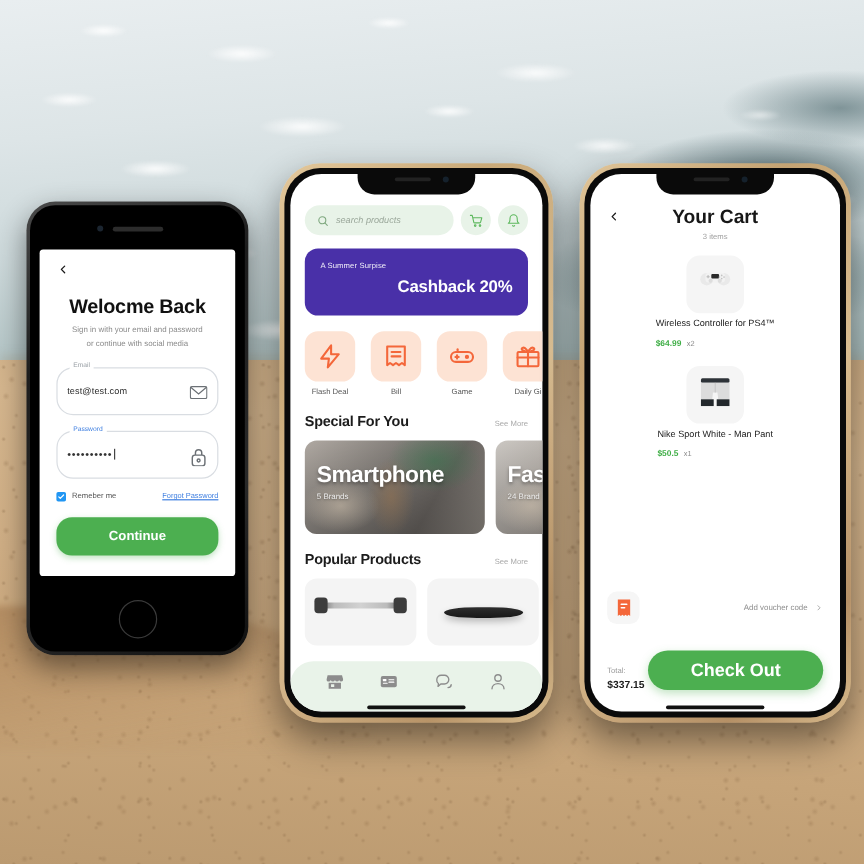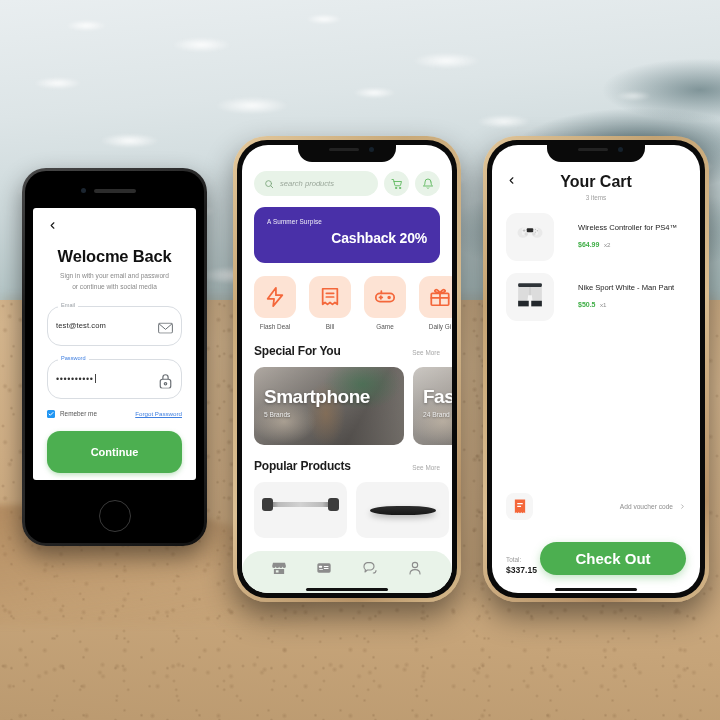--- a/index.html
+++ b/index.html
@@ -146,21 +146,21 @@
   .row-remember {
     display:flex; align-items:center; justify-content:space-between; margin-top:11px;
   }
   .chk-wrap { display:flex; align-items:center; gap:5px; }
   .chk { width:8px; height:8px; border-radius:1.5px; background:#2196f3;
     display:flex; align-items:center; justify-content:center; }
   .chk svg { width:6px; height:6px; }
   .rem-txt { font-size:6.4px; color:#555; }
   .forgot { font-size:6.2px; color:#3f7fe0; text-decoration:underline; cursor:pointer; }
   .btn-continue {
-    margin-top:13px; height:42px; border-radius:13px; background:#4caf50;
+    margin-top:13px; height:32px; border-radius:13px; background:#4caf50;
     display:flex; align-items:center; justify-content:center;
     color:#fff; font-size:11px; font-weight:600; cursor:pointer;
     box-shadow:0 2px 5px rgba(76,175,80,.35);
   }
   .socials { display:flex; justify-content:center; gap:10px; margin-top:25px; }
   .soc { width:17px; height:17px; border-radius:50%; background:#f1f1f1;
     display:flex; align-items:center; justify-content:center; cursor:pointer; }
   .soc svg { width:9px; height:9px; }
 
   
@@ -292,21 +292,21 @@
     border-radius:26px;
   }
   .cart { height:100%; position:relative; padding-top:28px; }
   .cart-head { position:relative; padding:0 14px; }
   .cart-head .ca {
     position:absolute; left:14px; top:2px; font-size:13px; color:#1a1a1a;
     cursor:pointer; line-height:1;
   }
   .cart-head h2 { text-align:center; font-size:16px; font-weight:700; color:#171717; }
   .cart-head .items { text-align:center; font-size:6.4px; color:#a0a0a0; margin-top:3px; }
-  .citem { display:flex; align-items:center; gap:24px; padding:12px 14px 0; }
+  .citem { display:flex; align-items:center; gap:4px; padding:12px 14px 0;flex-direction:column; }
   .citem .thumb {
     width:48px; height:48px; border-radius:11px; background:#f5f5f5; flex:none;
     position:relative; overflow:hidden;
   }
   .citem .cname { font-size:7.6px; color:#222; font-weight:400; line-height:1.3; }
   .citem .cprice { font-size:7px; color:#3fae46; font-weight:700; margin-top:4px; }
   .citem .cqty { font-size:6.2px; color:#8d8d8d; font-weight:400; }
   .cart-foot { position:absolute; left:0; right:0; bottom:0; padding:0 14px 18px; }
   .voucher-row { display:flex; align-items:center; justify-content:space-between; }
   .v-ico {

